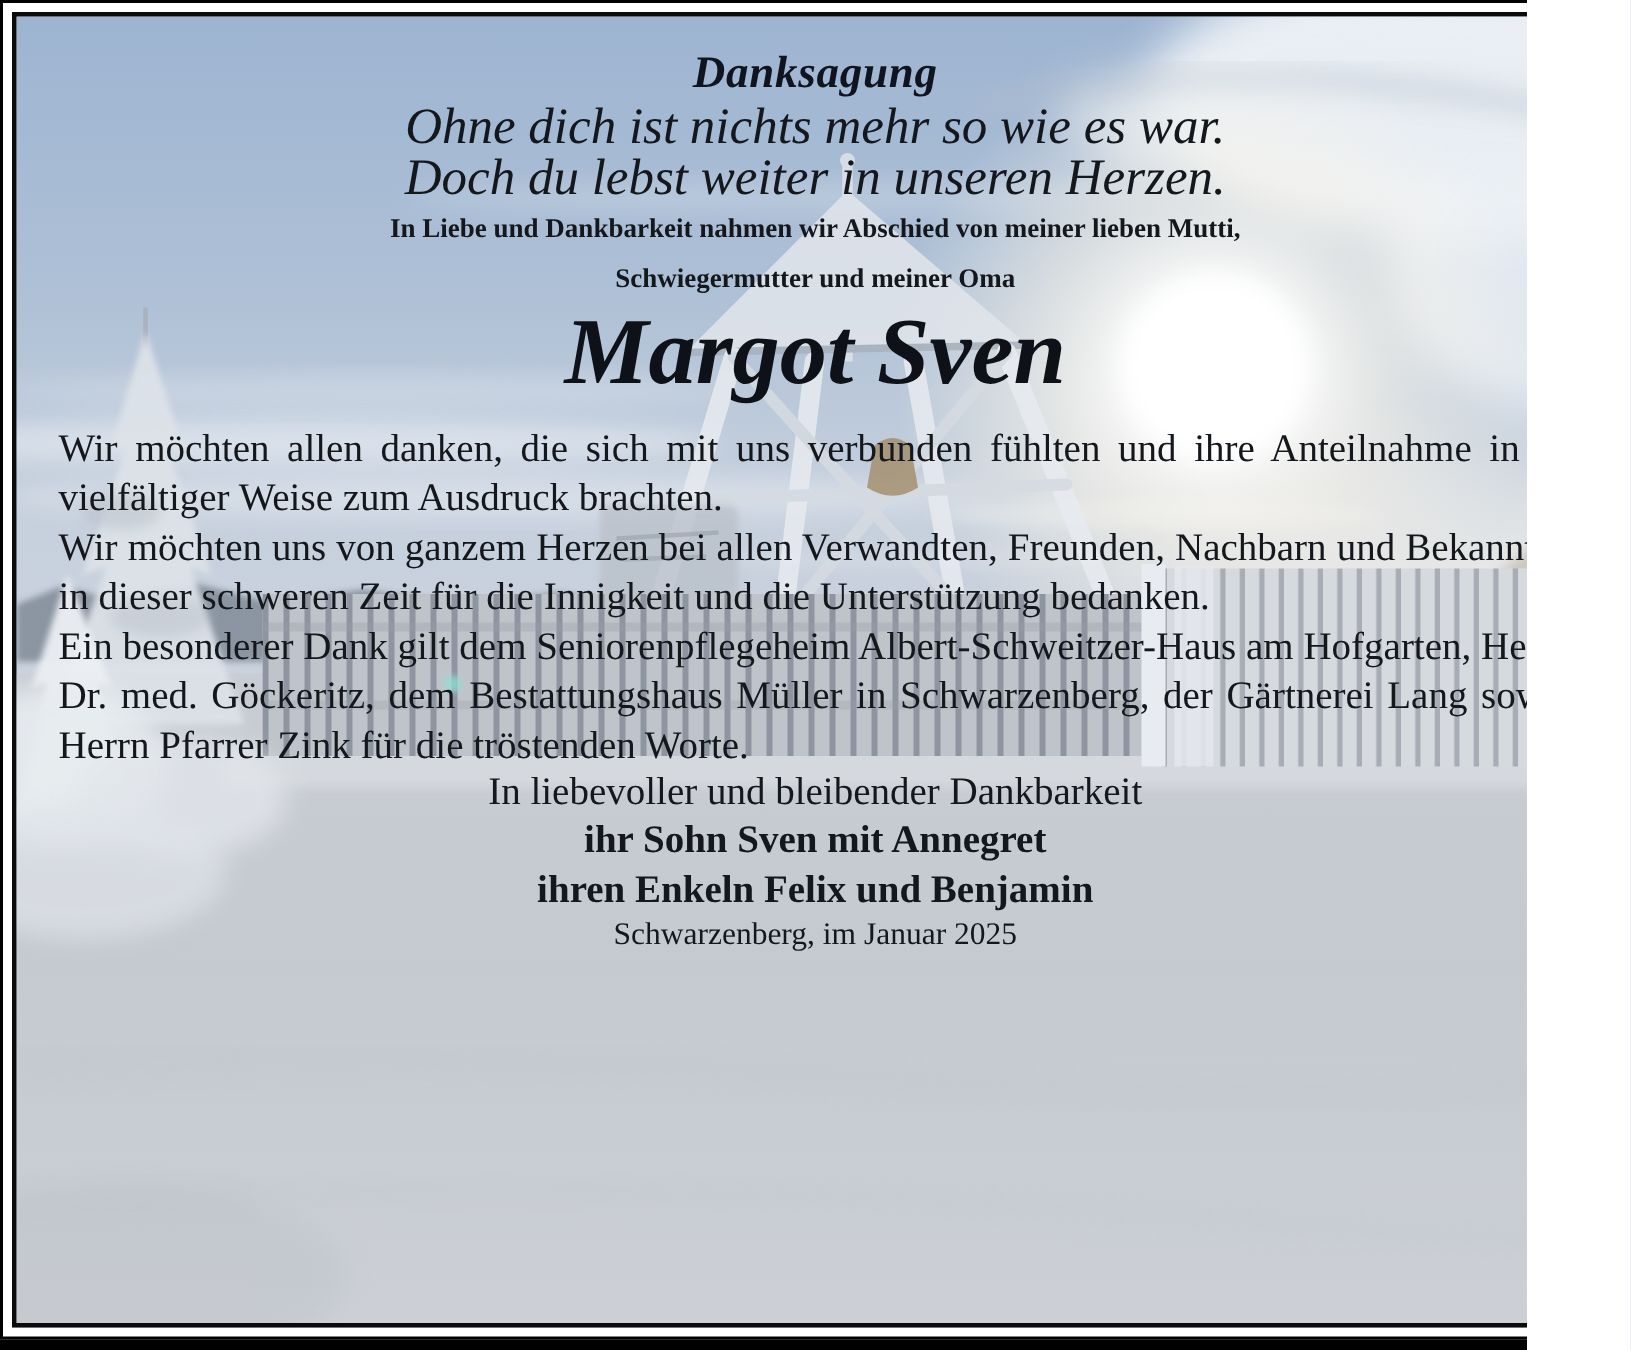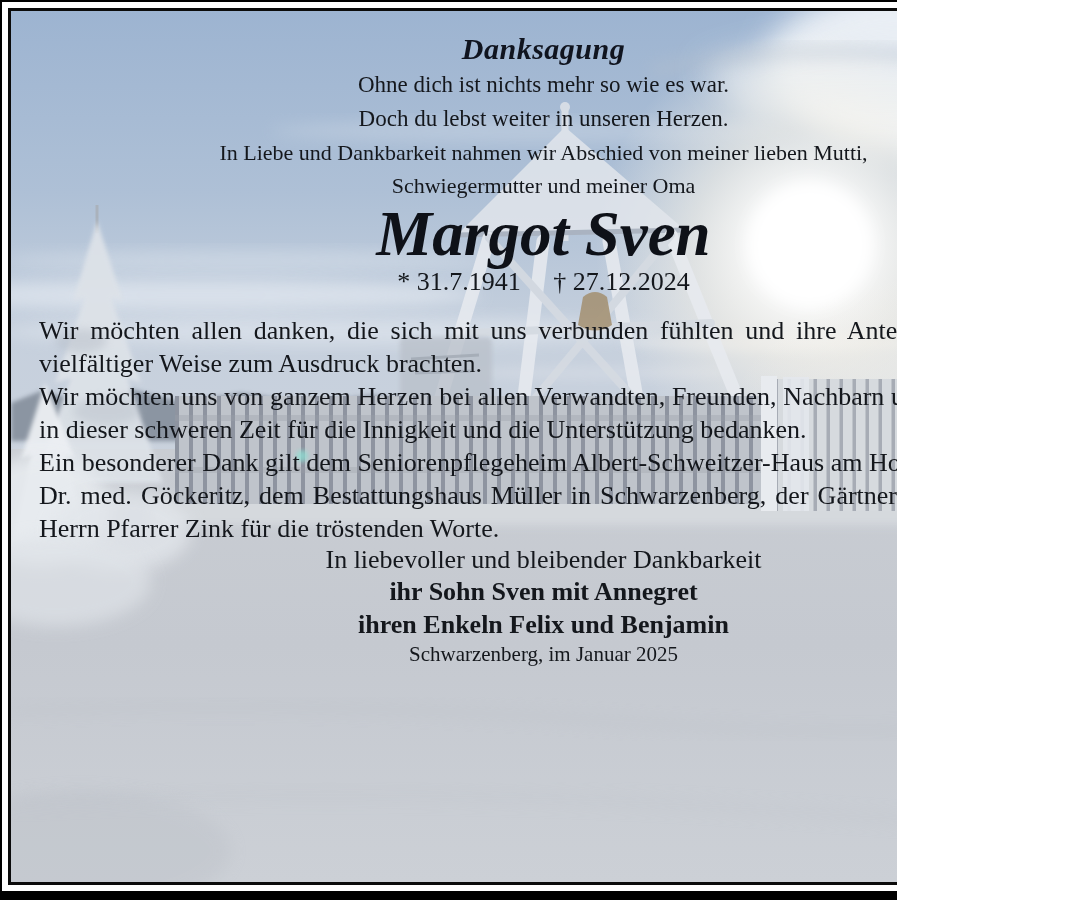--- a/index.html
+++ b/index.html
@@ -1,29 +1,29 @@
 <!DOCTYPE html>
 <html><head>
 <meta charset="utf-8">
 <style>
   html,body{margin:0;padding:0;background:#ffffff;}
-  .page{position:relative;width:897px;height:900px;background:#737373;overflow:hidden;}
+  .page{position:relative;width:1018px;height:900px;background:#737373;overflow:hidden;}
   .matting{position:absolute;left:0;top:0;width:1087px;height:893px;box-sizing:border-box;
            border:2px solid #000;padding:6px;background:#ffffff;}
   .card{position:relative;width:100%;height:100%;box-sizing:border-box;border:3px solid #0b0b0b;
         overflow:hidden;background:#b6c5d8;}
   .bottom-bar{position:absolute;left:0;bottom:0;width:1087px;height:7px;background:#000;}
   .bg{position:absolute;left:0;top:0;width:100%;height:100%;display:block;}
   .content{position:absolute;left:0;top:0;right:0;bottom:0;box-sizing:border-box;
            padding:18px 28px 0;text-align:center;color:#14171c;
            font-family:"Liberation Serif","DejaVu Serif",serif;}
   .content p{margin:0;}
   .title{font-size:30px;line-height:39px;font-weight:bold;font-style:italic;letter-spacing:.5px;color:#10141f;}
-  .epigraph{font-size:23px;line-height:34px;margin-top:15px;}
-  .intro{font-size:22px;line-height:33px;margin-top:16px;}
+  .epigraph{font-size:34px;line-height:34px;font-style:italic;margin-top:15px;}
+  .intro{font-size:18px;line-height:33px;margin-top:16px;font-weight:bold;}
   .deceased-name{font-size:63px;line-height:64px;font-weight:bold;font-style:italic;margin-top:24px;color:#0e1118;}
   .maiden{font-size:26px;line-height:30px;margin-top:8px;}
   .dates{font-size:26px;line-height:32px;margin-top:4px;}
   .dates .d{margin:0 13px;}
   .body-par{font-size:26px;line-height:33px;text-align:justify;}
   .body-block{margin-top:16px;}
   .closing{font-size:26px;line-height:30px;margin-top:37px;}
   .family{font-size:26px;line-height:33px;font-weight:bold;margin-top:6px;}
   .place{font-size:21px;line-height:26px;margin-top:22px;}
 </style>
@@ -163,24 +163,20 @@
           <span>Doch du lebst weiter in unseren Herzen.</span>
         </p>
 
         <p class="intro">
           <span>In Liebe und Dankbarkeit nahmen wir Abschied von meiner lieben Mutti,</span><br>
           <span>Schwiegermutter und meiner Oma</span>
         </p>
 
         <p class="deceased-name">Margot Sven</p>
 
-        <p class="dates">
-          <span class="d">* 31.7.1941</span>
-          <span class="d">† 27.12.2024</span>
-        </p>
 
         <div class="body-block">
           <p class="body-par">Wir möchten allen danken, die sich mit uns verbunden fühlten und ihre Anteilnahme in so vielfältiger Weise zum Ausdruck brachten.</p>
           <p class="body-par">Wir möchten uns von ganzem Herzen bei allen Verwandten, Freunden, Nachbarn und Bekannten in dieser schweren Zeit für die Innigkeit und die Unterstützung bedanken.</p>
           <p class="body-par">Ein besonderer Dank gilt dem Seniorenpflegeheim Albert-Schweitzer-Haus am Hofgarten, Herrn Dr. med. Göckeritz, dem Bestattungshaus Müller in Schwarzenberg, der Gärtnerei Lang sowie Herrn Pfarrer Zink für die tröstenden Worte.</p>
         </div>
 
         <p class="closing">In liebevoller und bleibender Dankbarkeit</p>
 
         <p class="family">

